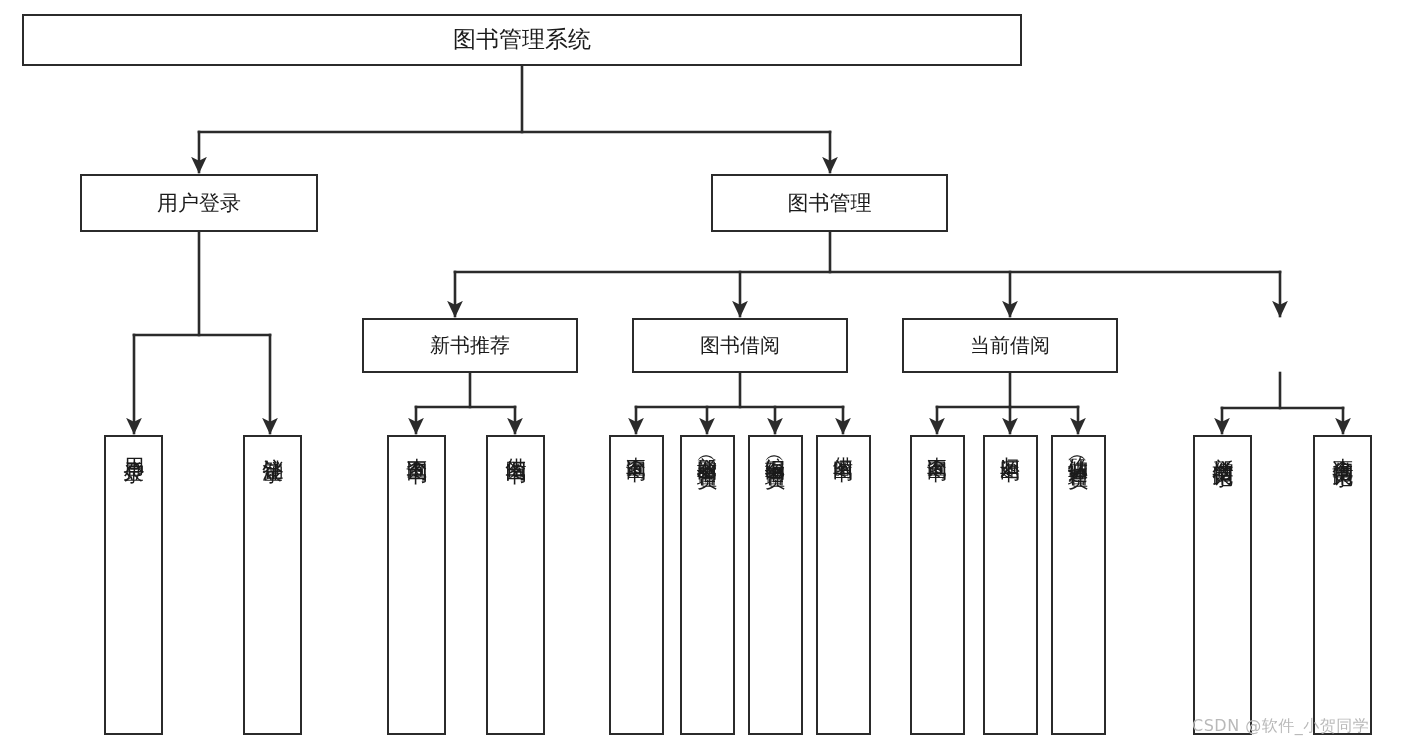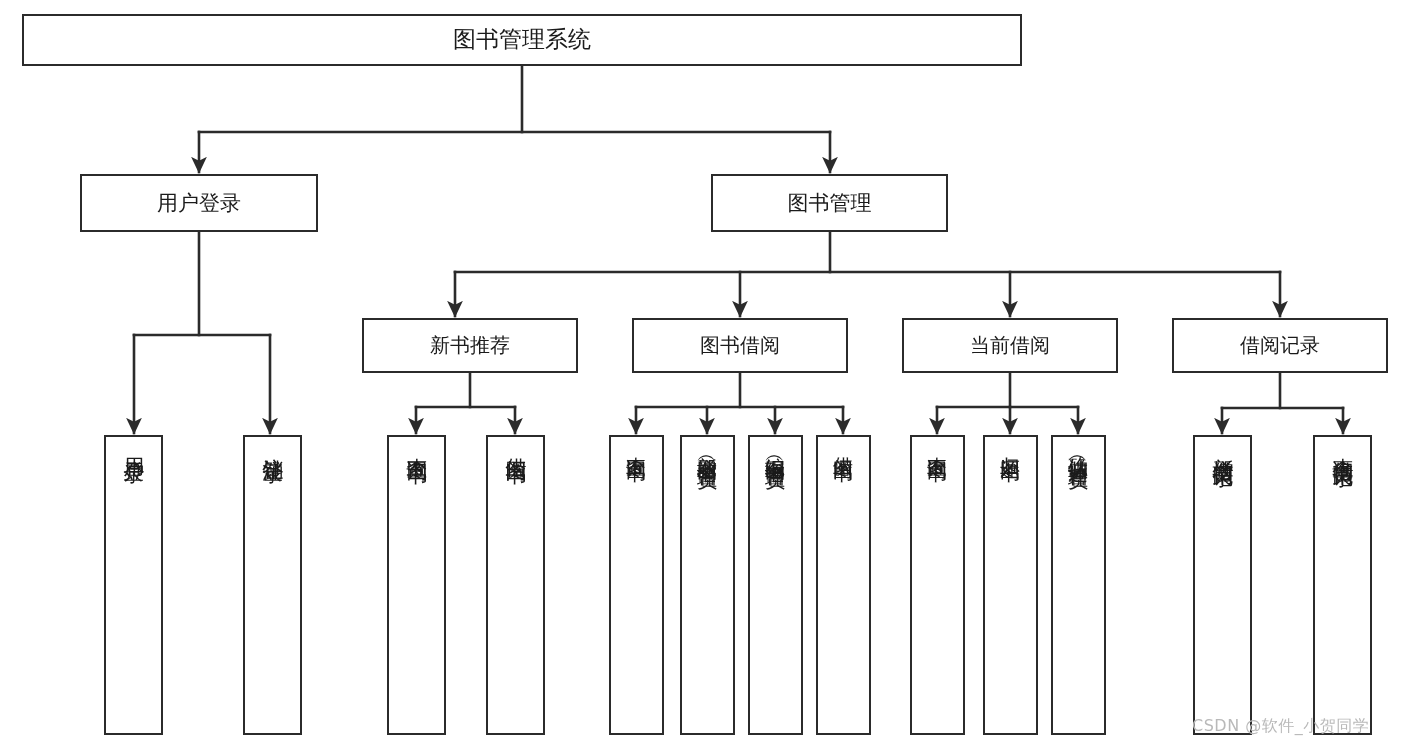--- a/index.html
+++ b/index.html
@@ -145,23 +145,20 @@
 
   <div class="node h" style="left: 362px; top: 318px; width: 216px; height: 55px;">
     <span class="node-label t-l2">新书推荐</span>
   </div>
   <div class="node h" style="left: 632px; top: 318px; width: 216px; height: 55px;">
     <span class="node-label t-l2">图书借阅</span>
   </div>
   <div class="node h" style="left: 902px; top: 318px; width: 216px; height: 55px;">
     <span class="node-label t-l2">当前借阅</span>
   </div>
-  <div class="node h" style="left: 1172px; top: 318px; width: 216px; height: 55px;">
-    <span class="node-label t-l2">借阅记录</span>
-  </div>
 
   <div class="node v" style="left: 104px; top: 435px; width: 59px; height: 300px;">
     <span class="node-label t-leaf">用户登录</span>
   </div>
   <div class="node v" style="left: 243px; top: 435px; width: 59px; height: 300px;">
     <span class="node-label t-leaf">注销登录</span>
   </div>
   <div class="node v" style="left: 387px; top: 435px; width: 59px; height: 300px;">
     <span class="node-label t-leaf">查询图书</span>
   </div>

